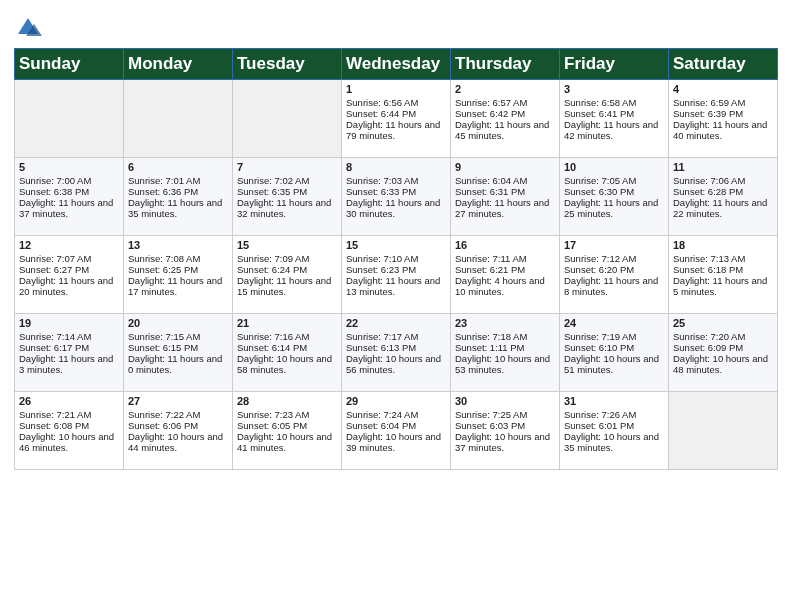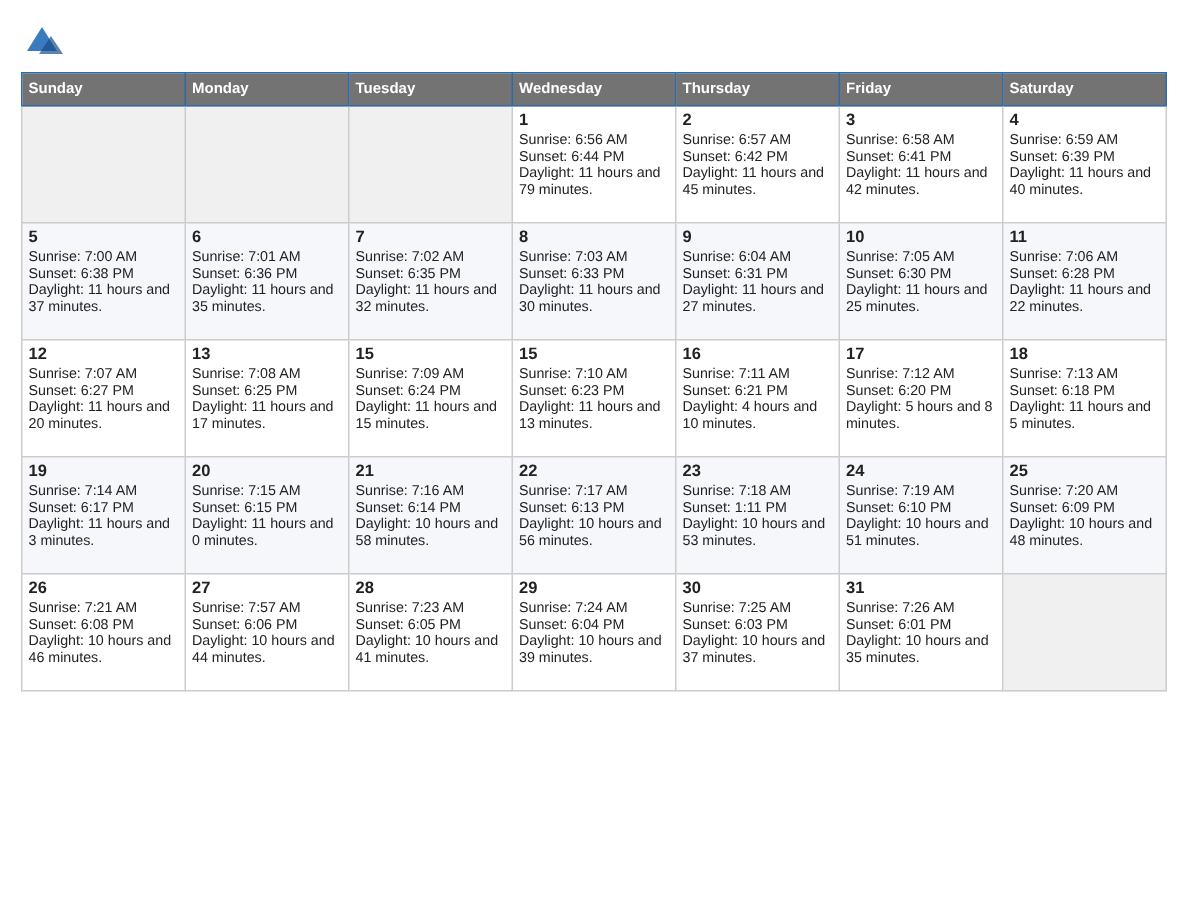--- a/index.html
+++ b/index.html
@@ -59,23 +59,23 @@
     .location {
       font-size: 13px;
       color: #444;
     }
     table {
       width: 100%;
       border-collapse: collapse;
       table-layout: fixed;
     }
     thead tr th {
-      background: #737373;
+      background: #14532d;
       color: #fff;
-      font-size: 10px;
+      font-size: 17px;
       font-weight: bold;
       padding: 5px 4px;
       text-align: left;
       border: 1px solid #2d6aaa;
     }
     tbody tr td {
       border: 1px solid #ccc;
       vertical-align: top;
       padding: 3px 4px 3px 4px;
       height: 78px;
@@ -232,21 +232,21 @@
           <td>
             <span class="day-num">16</span>
             <div>Sunrise: 7:11 AM</div>
             <div>Sunset: 6:21 PM</div>
             <div>Daylight: 4 hours and 10 minutes.</div>
           </td>
           <td>
             <span class="day-num">17</span>
             <div>Sunrise: 7:12 AM</div>
             <div>Sunset: 6:20 PM</div>
-            <div>Daylight: 5 hours and 8 minutes.</div>
+            <div>Daylight: 11 hours and 8 minutes.</div>
           </td>
           <td>
             <span class="day-num">18</span>
             <div>Sunrise: 7:13 AM</div>
             <div>Sunset: 6:18 PM</div>
             <div>Daylight: 11 hours and 5 minutes.</div>
           </td>
         </tr>
         <tr>
           <td>
@@ -294,21 +294,21 @@
         </tr>
         <tr>
           <td>
             <span class="day-num">26</span>
             <div>Sunrise: 7:21 AM</div>
             <div>Sunset: 6:08 PM</div>
             <div>Daylight: 10 hours and 46 minutes.</div>
           </td>
           <td>
             <span class="day-num">27</span>
-            <div>Sunrise: 7:57 AM</div>
+            <div>Sunrise: 7:22 AM</div>
             <div>Sunset: 6:06 PM</div>
             <div>Daylight: 10 hours and 44 minutes.</div>
           </td>
           <td>
             <span class="day-num">28</span>
             <div>Sunrise: 7:23 AM</div>
             <div>Sunset: 6:05 PM</div>
             <div>Daylight: 10 hours and 41 minutes.</div>
           </td>
           <td>

